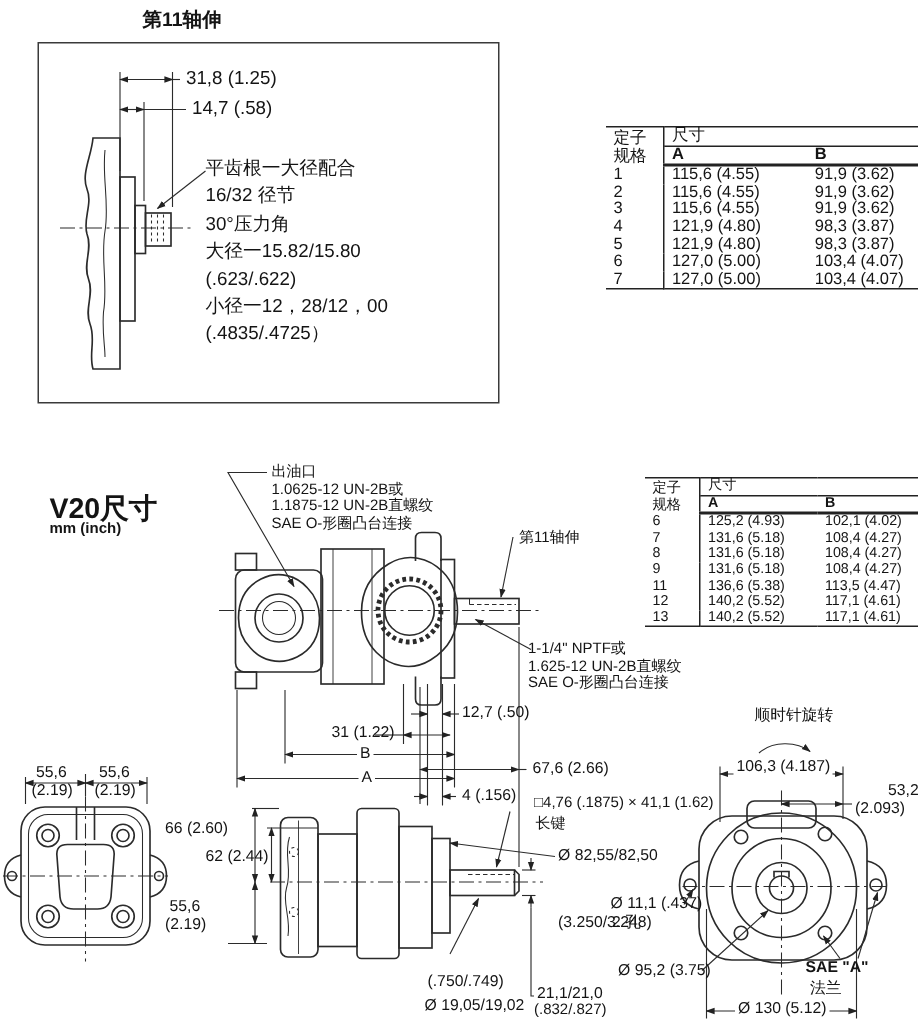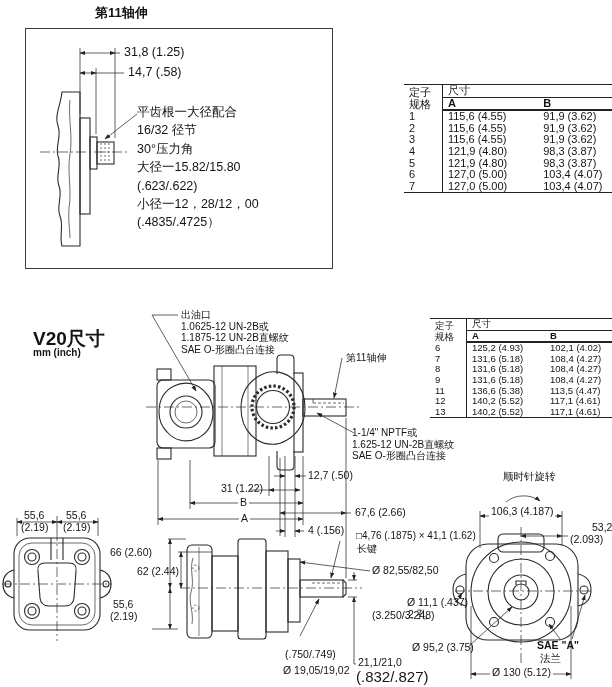--- a/index.html
+++ b/index.html
@@ -363,21 +363,21 @@
   <div class="lb" style="left:113px;top:598px;font-size:10.5px;">55,6</div>
   <div class="lb" style="left:110px;top:610px;font-size:10.5px;">(2.19)</div>
 
   <div class="lb" style="left:372px;top:564px;font-size:10.5px;">Ø 82,55/82,50</div>
   <div class="lb" style="left:372px;top:577px;font-size:10.5px;margin-top:32px;">(3.250/3.248)</div>
 
   <div class="lb" style="left:283px;top:636px;font-size:10.5px;margin-top:28px;">Ø 19,05/19,02</div>
   <div class="lb" style="left:285px;top:648px;font-size:10.5px;">(.750/.749)</div>
 
   <div class="lb" style="left:358px;top:656px;font-size:10.5px;">21,1/21,0</div>
-  <div class="lb" style="left:356px;top:668px;font-size:15px;">(.832/.827)</div>
+  <div class="lb" style="left:356px;top:668px;font-size:10px;">(.832/.827)</div>
 
   <div class="lb" style="left:407px;top:596px;font-size:10.5px;">Ø 11,1 (.437)</div>
   <div class="lb" style="left:408px;top:608px;font-size:10.5px;">2 孔</div>
 
   <div class="lb" style="left:412px;top:641px;font-size:10.5px;">Ø 95,2 (3.75)</div>
   <div class="lb wbg" style="left:490px;top:666px;font-size:10.5px;">Ø 130 (5.12)</div>
   <div class="lb wbg" style="left:489px;top:505px;font-size:10.5px;">106,3 (4.187)</div>
   <div class="lb" style="left:576px;top:521px;font-size:10.5px;margin-left:16px;">53,2</div>
   <div class="lb" style="left:570px;top:533px;font-size:10.5px;">(2.093)</div>
 

